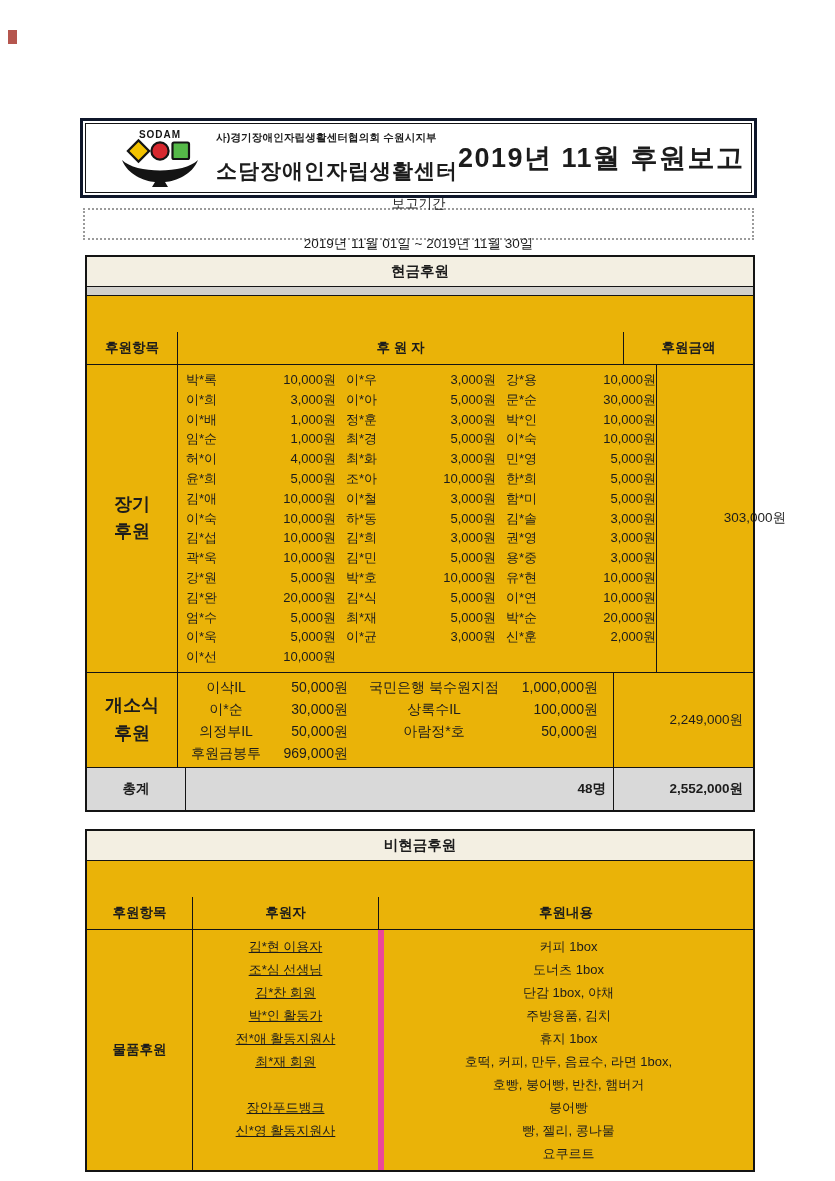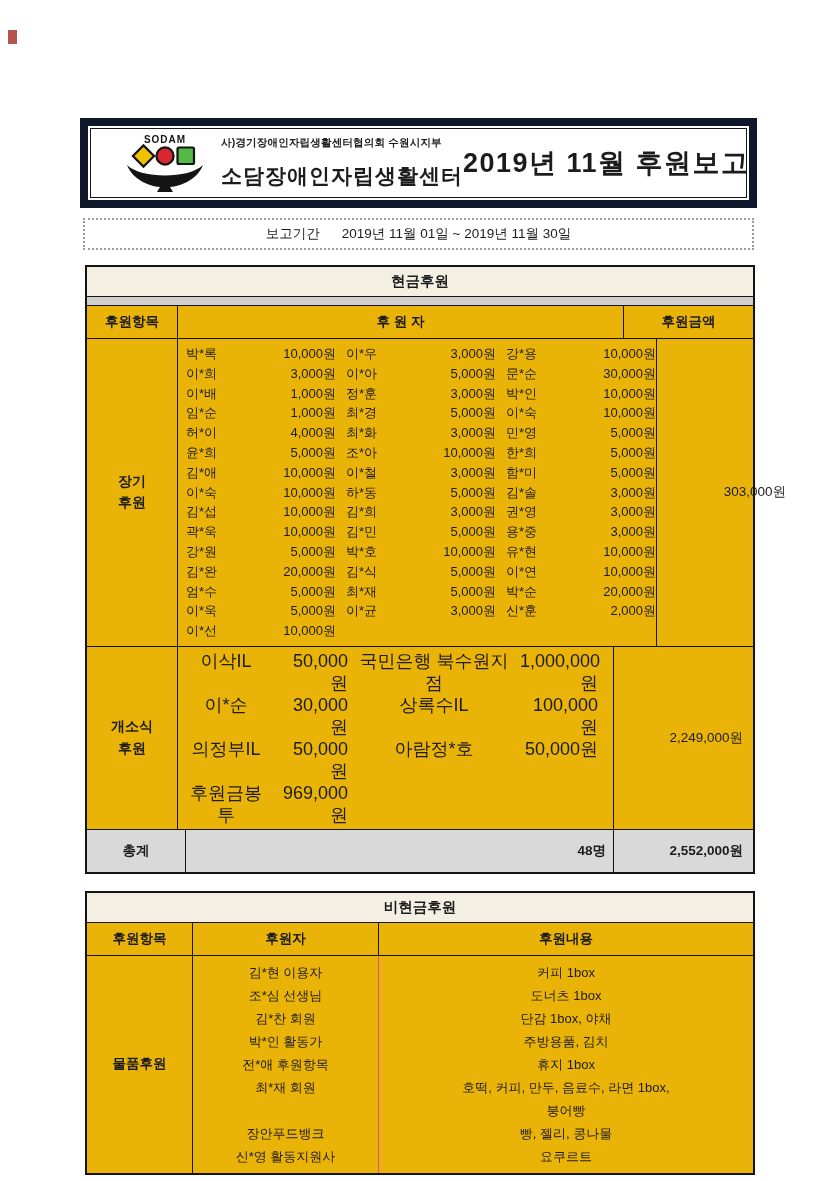--- a/index.html
+++ b/index.html
@@ -3,77 +3,77 @@
 <meta charset="utf-8">
 <style>
   html,body{margin:0;padding:0;background:#ffffff;}
   body{width:835px;height:1181px;position:relative;overflow:hidden;
        font-family:"Liberation Sans","DejaVu Sans",sans-serif;color:#1c1c1c;}
   .artifact{position:absolute;left:8px;top:30px;width:9px;height:14px;
             background:#a8382f;opacity:.85;}
   .doc{position:absolute;left:80px;top:118px;width:677px;}
 
   
-  .header-box{border:8px solid #0f172a;padding:2px;}
+  .header-box{border:3px solid #0f172a;padding:2px;}
   .header-inner{border:1px solid #141414;height:68px;display:flex;align-items:center;
                 padding-left:24px;}
   .logo{flex:0 0 auto;width:100px;height:62px;}
   .org{margin-left:6px;line-height:1.25;}
   .org-small{font-size:10.5px;font-weight:bold;letter-spacing:.2px;white-space:nowrap;}
   .org-brush{font-family:"Liberation Serif","DejaVu Serif",serif;font-weight:bold;
              font-size:21px;letter-spacing:1px;white-space:nowrap;margin-top:14px;}
   .rpt-title{margin-left:auto;margin-right:14px;font-size:27px;font-weight:800;
              letter-spacing:1.5px;white-space:nowrap;}
 
   
   .period{margin:10px 3px 0 3px;height:28px;border:2px dotted #9b9b9b;
           display:flex;align-items:center;justify-content:center;gap:22px;
-          font-size:13.5px;}
+          font-size:13.5px;flex-direction:column;}
 
   
   .tbl{margin:15px 0 0 5px;width:666px;border:2px solid #141414;background:#eab308;}
   .tbl-title{background:var(--table-title-bg,#f3efe2);text-align:center;font-weight:bold;
              font-size:14.5px;padding:5px 0;border-bottom:1px solid #141414;}
   .band{height:8px;background:var(--band-gray,#d1d0cc);border-bottom:1px solid #141414;}
   .row{display:flex;}
-  .hdr{font-weight:bold;font-size:13.5px;border-bottom:1px solid #141414;}
+  .hdr{font-weight:bold;font-size:13.5px;border-bottom:1px solid #141414;margin-top:36px;}
   .hdr>div{padding:7px 0;text-align:center;}
   .c1{width:90px;border-right:1px solid #141414;flex:0 0 auto;}
   .c2{flex:1 1 auto;}
   .c3{width:129px;border-left:1px solid #141414;flex:0 0 auto;}
   .label-cell{display:flex;flex-direction:column;justify-content:center;align-items:center;
-              font-weight:bold;font-size:14px;line-height:1.55;}
+              font-weight:bold;font-size:18px;line-height:1.55;}
   .amount-cell{display:flex;align-items:center;justify-content:flex-end;
                padding-right:10px;font-size:13.5px;}
   .body-row{border-bottom:1px solid #141414;}
 
   .donor-grid{padding:5px 0 5px 8px;display:grid;
               grid-template-columns:58px 82px 58px 82px 58px 82px;column-gap:10px;
               line-height:19.8px;font-size:13px;}
   .g-amt{text-align:right;}
   .opening-grid{padding:3px 0 3px 4px;display:grid;
                 grid-template-columns:88px 72px 160px 78px;column-gap:6px;
-                line-height:22px;font-size:18px;}
+                line-height:22px;font-size:14px;}
   .o-name{text-align:center;}
   .o-amt{text-align:right;}
 
   .total-row{background:var(--total-row-bg,#d9d9d9);font-weight:bold;font-size:13.5px;}
   .total-row .c1{display:flex;align-items:center;justify-content:center;padding:12px 4px;}
   .total-row .c2{display:flex;align-items:center;justify-content:flex-end;padding-right:7px;}
   .total-row .c3{display:flex;align-items:center;justify-content:flex-end;padding-right:10px;}
 
   
   .tbl2{margin-top:17px;}
   .n1{width:105px;border-right:1px solid #141414;flex:0 0 auto;}
   .n2{width:185px;border-right:1px solid #141414;flex:0 0 auto;}
   .n3{flex:1 1 auto;}
   .nc-body{display:flex;}
   .nc-label{width:105px;border-right:1px solid #141414;display:flex;align-items:center;
             justify-content:center;font-weight:bold;font-size:13.5px;flex:0 0 auto;}
-  .nc-donors{width:185px;border-right:1px solid #ec4899;padding:5px 0;flex:0 0 auto;}
+  .nc-donors{width:185px;border-right:6px solid #ec4899;padding:5px 0;flex:0 0 auto;text-decoration:underline;}
   .nc-contents{flex:1 1 auto;padding:5px 0;}
   .nc-line{min-height:23px;line-height:23px;text-align:center;font-size:13px;
            white-space:nowrap;}
 </style>
 </head>
 <body>
 
 <div class="artifact"></div>
 
 <div class="doc">
@@ -249,33 +249,34 @@
       <div class="n2">후원자</div>
       <div class="n3">후원내용</div>
     </div>
     <div class="nc-body">
       <div class="nc-label">물품후원</div>
       <div class="nc-donors">
           <div class="nc-line">김*현 이용자</div>
           <div class="nc-line">조*심 선생님</div>
           <div class="nc-line">김*찬 회원</div>
           <div class="nc-line">박*인 활동가</div>
-          <div class="nc-line">전*애 후원항목</div>
+          <div class="nc-line">전*애 활동지원사</div>
           <div class="nc-line">최*재 회원</div>
           <div class="nc-line"></div>
           <div class="nc-line">장안푸드뱅크</div>
           <div class="nc-line">신*영 활동지원사</div>
         </div>
       <div class="nc-contents">
           <div class="nc-line">커피 1box</div>
           <div class="nc-line">도너츠 1box</div>
           <div class="nc-line">단감 1box, 야채</div>
           <div class="nc-line">주방용품, 김치</div>
           <div class="nc-line">휴지 1box</div>
           <div class="nc-line">호떡, 커피, 만두, 음료수, 라면 1box,</div>
+          <div class="nc-line">호빵, 붕어빵, 반찬, 햄버거</div>
           <div class="nc-line">붕어빵</div>
           <div class="nc-line">빵, 젤리, 콩나물</div>
           <div class="nc-line">요쿠르트</div>
         </div>
     </div>
   </div>
 
 </div>
 
 </body></html>

